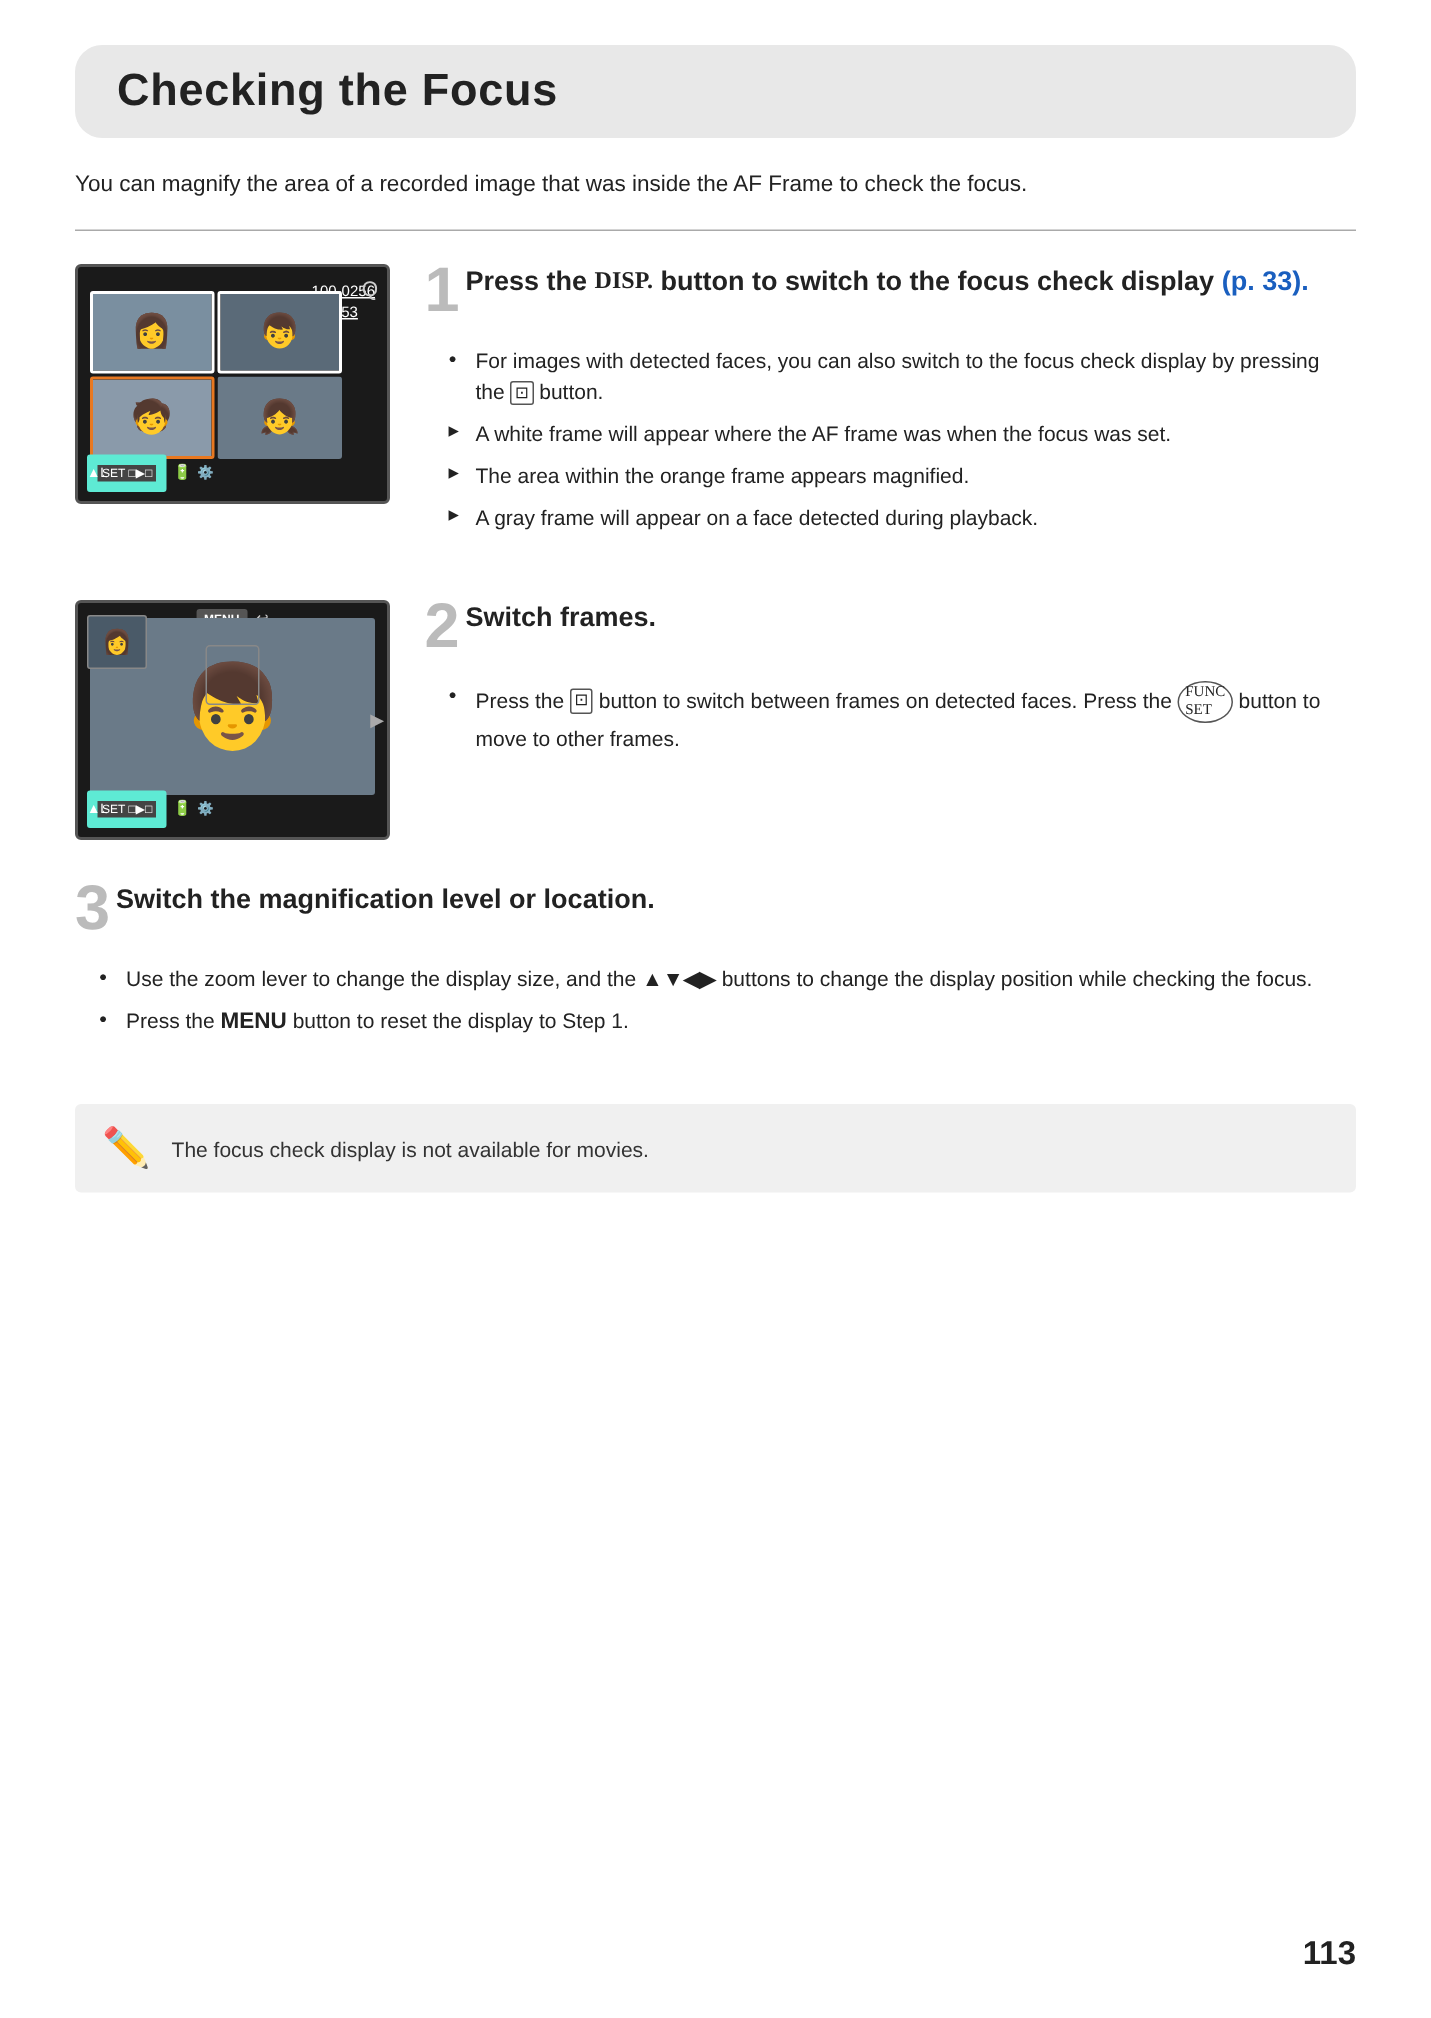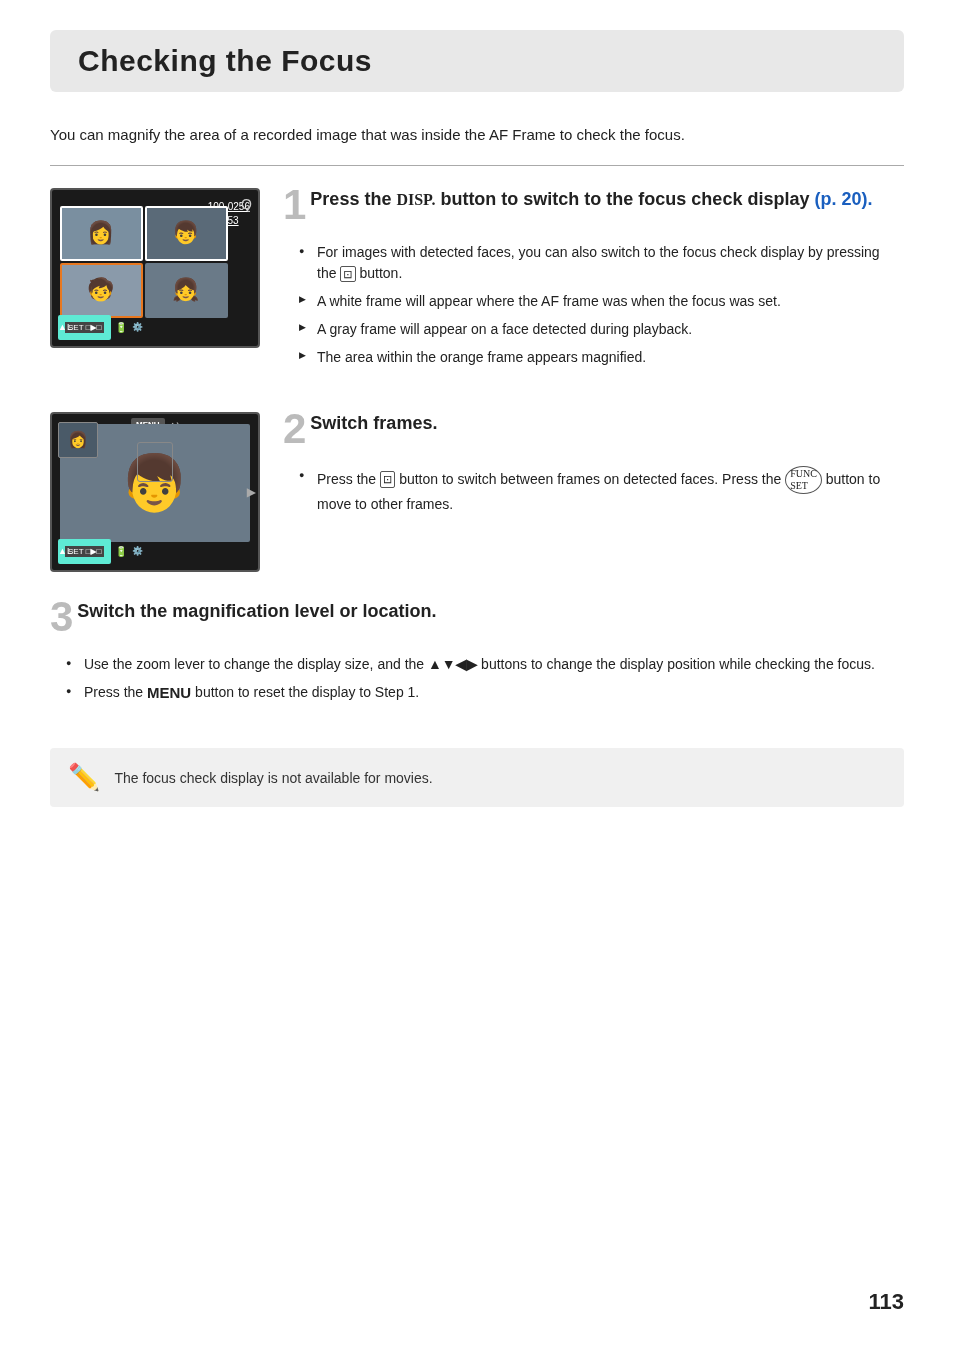--- a/index.html
+++ b/index.html
@@ -11,23 +11,23 @@
       font-size: 15px;
       color: #222;
       position: relative;
     }
     .page-container {
       padding: 30px 50px 40px 50px;
       max-width: 954px;
     }
     .title-box {
       background: #e8e8e8;
-      border-radius: 6px;
+      border-radius: 18px;
       padding: 14px 28px;
-      margin-bottom: 32px;
+      margin-bottom: 20px;
     }
     .title-box h1 {
       font-size: 30px;
       font-weight: 900;
       font-family: Arial Black, Arial, sans-serif;
       letter-spacing: 0.5px;
     }
     .intro-text {
       font-size: 15px;
       line-height: 1.5;
@@ -347,36 +347,36 @@
         </div>
         <div style="position:absolute;bottom:14px;left:6px;color:#fff;font-size:9px;">▲L</div>
       </div>
     </div>
 
     <div class="step-content-col">
       <div style="display:flex;align-items:flex-start;margin-bottom:8px;">
         <span class="step-number">1</span>
         <div class="step-heading-wrapper">
           <span class="step-heading">
-            Press the <span class="disp-text">DISP.</span> button to switch to the focus check display <span class="link-blue">(p. 20).</span>
+            Press the <span class="disp-text">DISP.</span> button to switch to the focus check display <span class="link-blue">(p. 33).</span>
           </span>
         </div>
       </div>
       <ul class="bullet-list">
         <li class="circle">
           For images with detected faces, you can also switch to the focus check display by pressing the <span class="inline-icon">⊡</span> button.
         </li>
         <li class="triangle">
           A white frame will appear where the AF frame was when the focus was set.
         </li>
         <li class="triangle">
+          The area within the orange frame appears magnified.
+        </li>
+        <li class="triangle">
           A gray frame will appear on a face detected during playback.
-        </li>
-        <li class="triangle">
-          The area within the orange frame appears magnified.
         </li>
       </ul>
     </div>
   </div>
 
   <div class="step-row">
     <div class="step-image-col">
       <div class="camera-screen single-face-screen">
         <div class="top-bar">
           <span>1/53</span>

